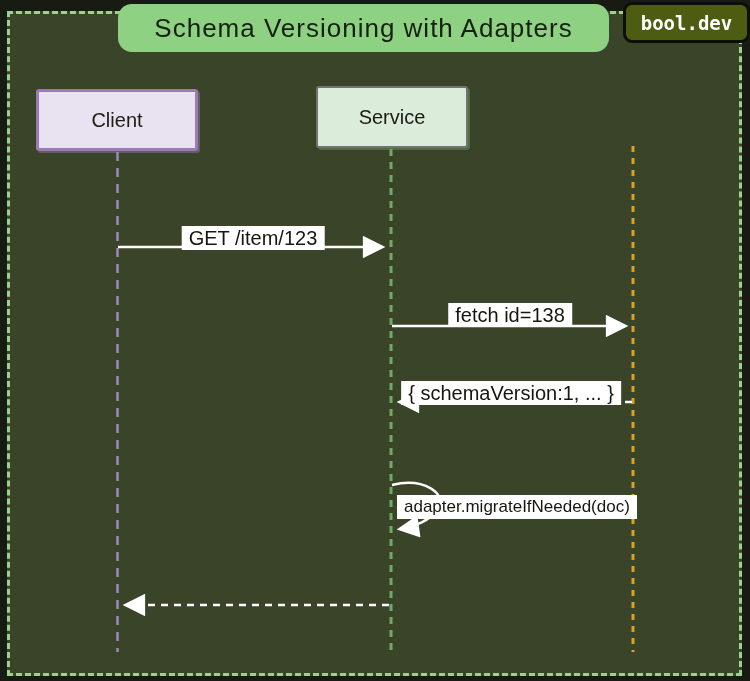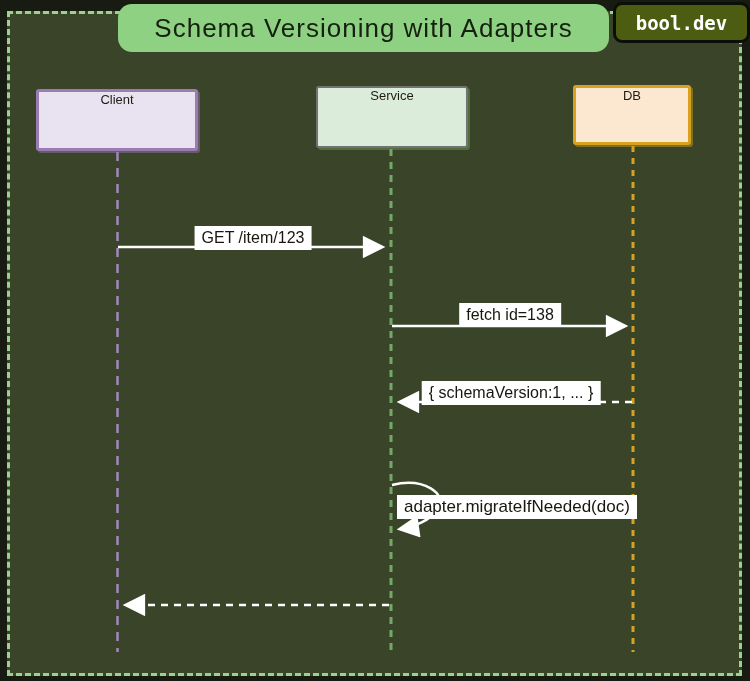--- a/index.html
+++ b/index.html
@@ -37,39 +37,40 @@
     font-size: 26px;
     letter-spacing: 1px;
     color: #15200f;
     z-index: 6;
     text-align: right;
   }
   .badge {
     position: absolute;
     right: 0px;
     top: 2px;
-    width: 137px;
+    width: 127px;
     height: 41px;
     background: #4c5c10;
     border: 3px solid #0c0f08;
     border-radius: 9px;
     display: flex;
     align-items: center;
     justify-content: center;
     font-family: "DejaVu Sans Mono", monospace;
     font-weight: bold;
     font-size: 19px;
     color: #ffffff;
     z-index: 7;
   }
   .actor {
     position: absolute;
     display: flex;
+    align-items: center;
     justify-content: center;
-    font-size: 13px;
+    font-size: 20px;
     color: #1c1c14;
     border-radius: 3px;
     z-index: 5;
   }
   .actor-client {
     left: 36px; top: 89px; width: 162px; height: 62px;
     background: #e9e2f0;
     border: 3px solid #9a7cb3;
     box-shadow: 2px 2px 0 rgba(154,124,179,0.45);
   }
@@ -87,21 +88,21 @@
   }
   .wires {
     position: absolute;
     left: 0; top: 0;
     z-index: 4;
   }
   .msg-label {
     position: absolute;
     background: #ffffff;
     color: #17170f;
-    font-size: 16px;
+    font-size: 20px;
     line-height: 20px;
     padding: 2px 7px;
     white-space: nowrap;
     z-index: 6;
   }
   .centered { transform: translateX(-50%); }
   .msg-1 { left: 253px; top: 226px; }
   .msg-2 { left: 510px; top: 303px; }
   .msg-3 { left: 511px; top: 381px; }
   .msg-4 { left: 397px; top: 495px; font-size: 17px; }
@@ -117,23 +118,20 @@
   <div class="title-pill">Schema Versioning with Adapters</div>
 
   <div class="badge">bool.dev</div>
 
   <div class="actor actor-client">
     <span>Client</span>
   </div>
   <div class="actor actor-service">
     <span>Service</span>
   </div>
-  <div class="actor actor-db">
-    <span>DB</span>
-  </div>
 
   <svg class="wires" width="750" height="681" viewBox="0 0 750 681">
     <defs>
       <marker id="arrow" viewBox="0 0 10 10" refX="8.5" refY="5" markerWidth="11" markerHeight="9" orient="auto-start-reverse">
         <path d="M0,0 L10,5 L0,10 z" fill="#ffffff"></path>
       </marker>
     </defs>
 
     <line x1="117.5" y1="152" x2="117.5" y2="652" stroke="#a287bd" stroke-width="2.5" stroke-dasharray="9 7"></line>
     <line x1="391" y1="149" x2="391" y2="652" stroke="#73a967" stroke-width="3" stroke-dasharray="7 6"></line>

